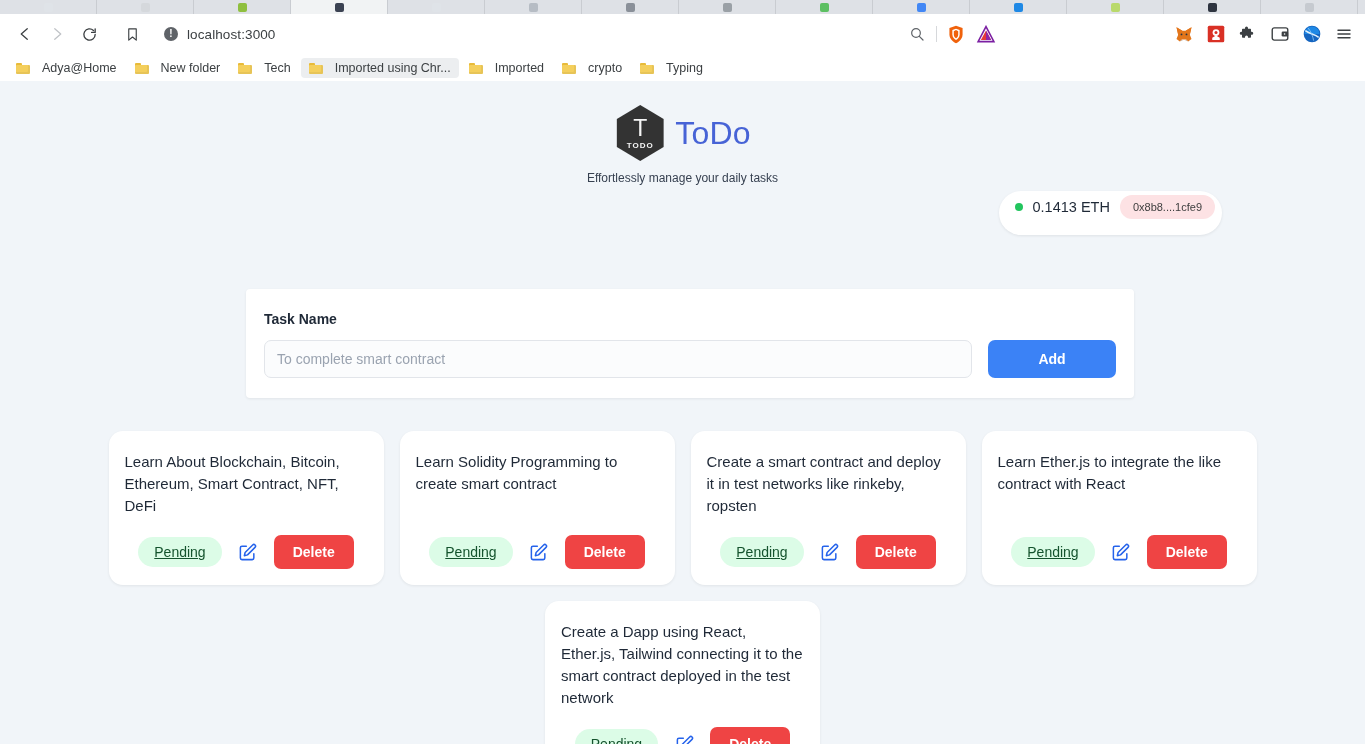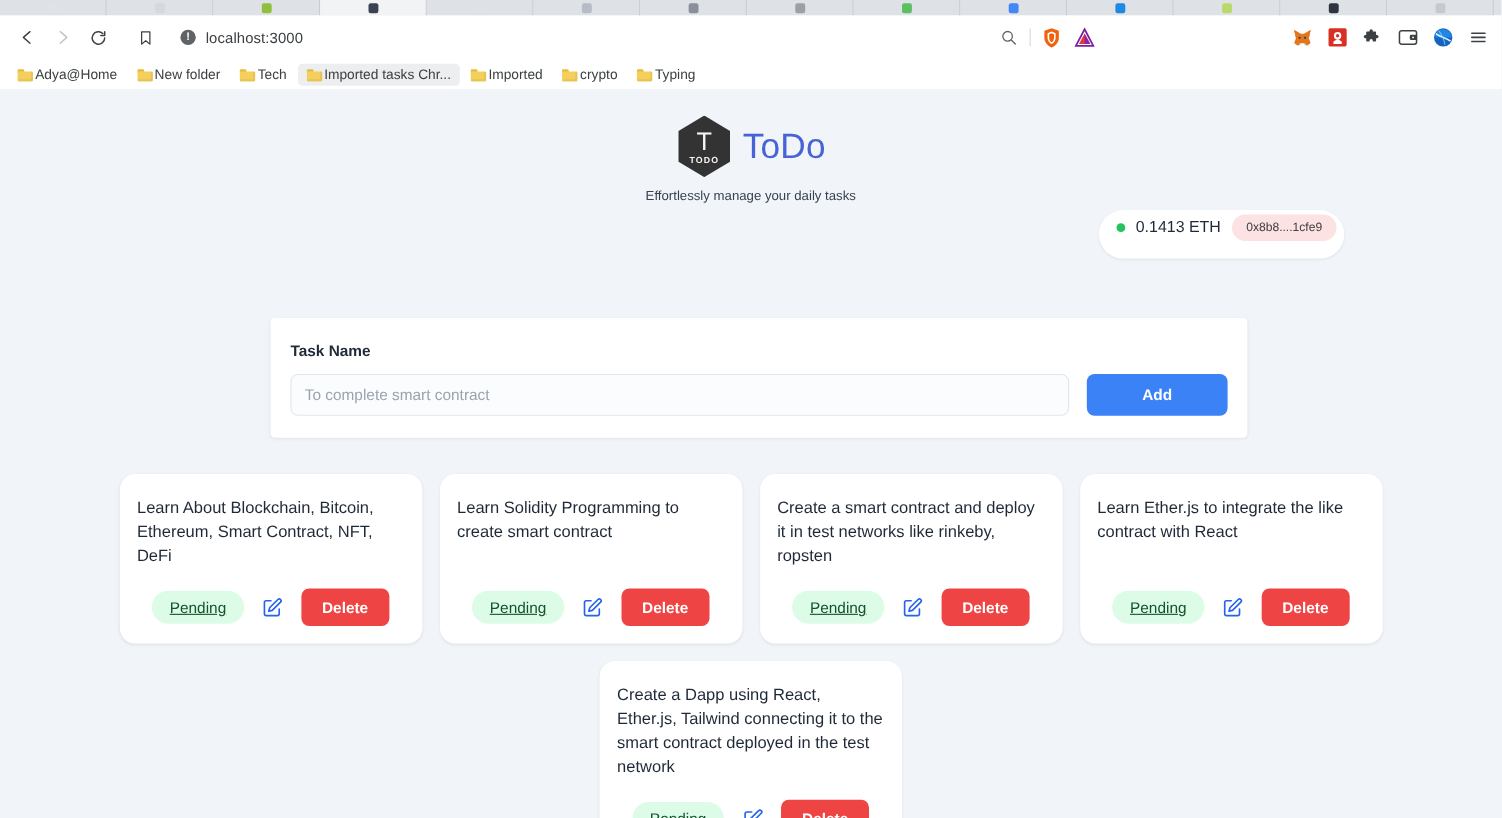--- a/index.html
+++ b/index.html
@@ -58,21 +58,21 @@
   #urlbar-right { display: flex; align-items: center; gap: 8px; padding-right: 6px; }
   .sep { width: 1px; height: 16px; background: #d6d8db; }
   #ext-zone { display: flex; align-items: center; gap: 10px; padding-left: 40px; }
   .ext-icon { width: 22px; height: 22px; display: flex; align-items: center; justify-content: center; }
 
   #bookmarks-bar {
     height: 27px; display: flex; align-items: center;
     padding: 0 8px; gap: 2px; background: #ffffff;
   }
   .bm {
-    display: flex; align-items: center; gap: 2px;
+    display: flex; align-items: center; gap: 12px;
     padding: 3px 8px; border-radius: 4px;
     font-size: 12.5px; color: #3c4043; white-space: nowrap;
   }
   .bm.hl { background: #eceef0; }
   .folder {
     width: 14px; height: 12px; position: relative; flex: 0 0 auto;
   }
   .folder::before {
     content:""; position:absolute; left:0; top:1px; width:6px; height:3px;
     background:#e8bb3a; border-radius:1px 1px 0 0;
@@ -339,21 +339,21 @@
       <div class="bm">
         <span class="folder"></span>
         <span>New folder</span>
       </div>
       <div class="bm">
         <span class="folder"></span>
         <span>Tech</span>
       </div>
       <div class="bm hl">
         <span class="folder"></span>
-        <span>Imported tasks Chr...</span>
+        <span>Imported using Chr...</span>
       </div>
       <div class="bm">
         <span class="folder"></span>
         <span>Imported</span>
       </div>
       <div class="bm">
         <span class="folder"></span>
         <span>crypto</span>
       </div>
       <div class="bm">

